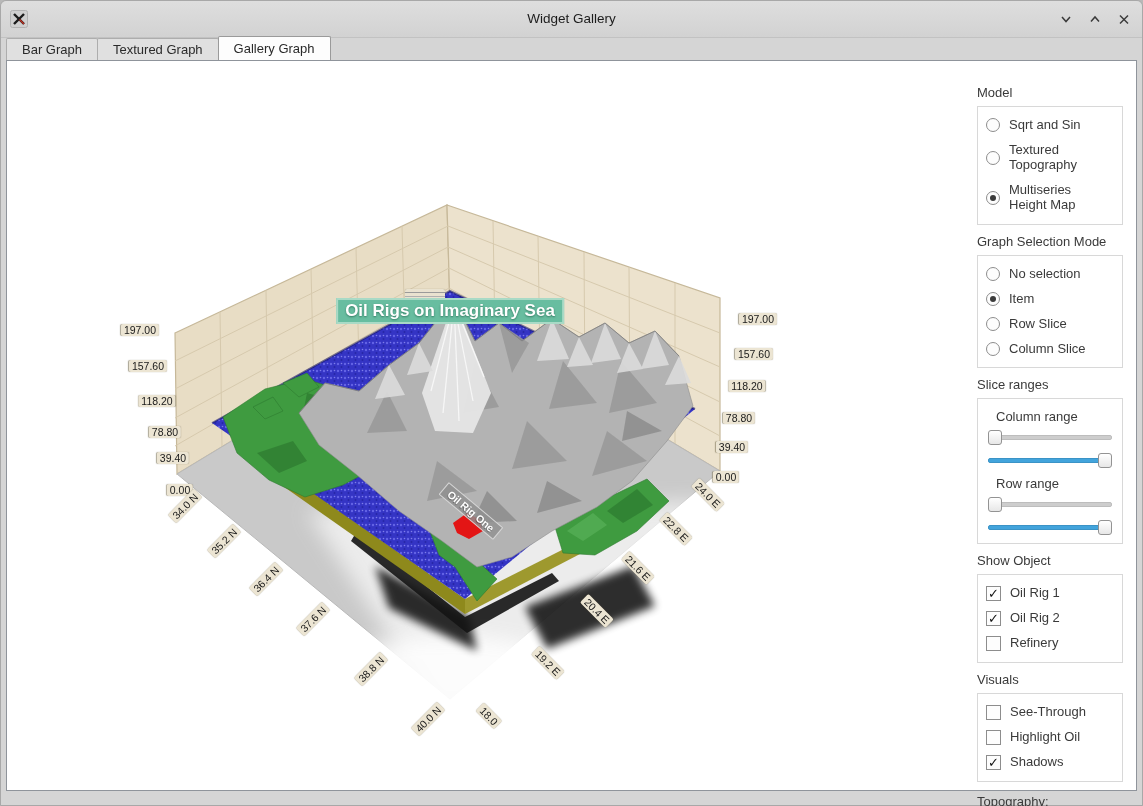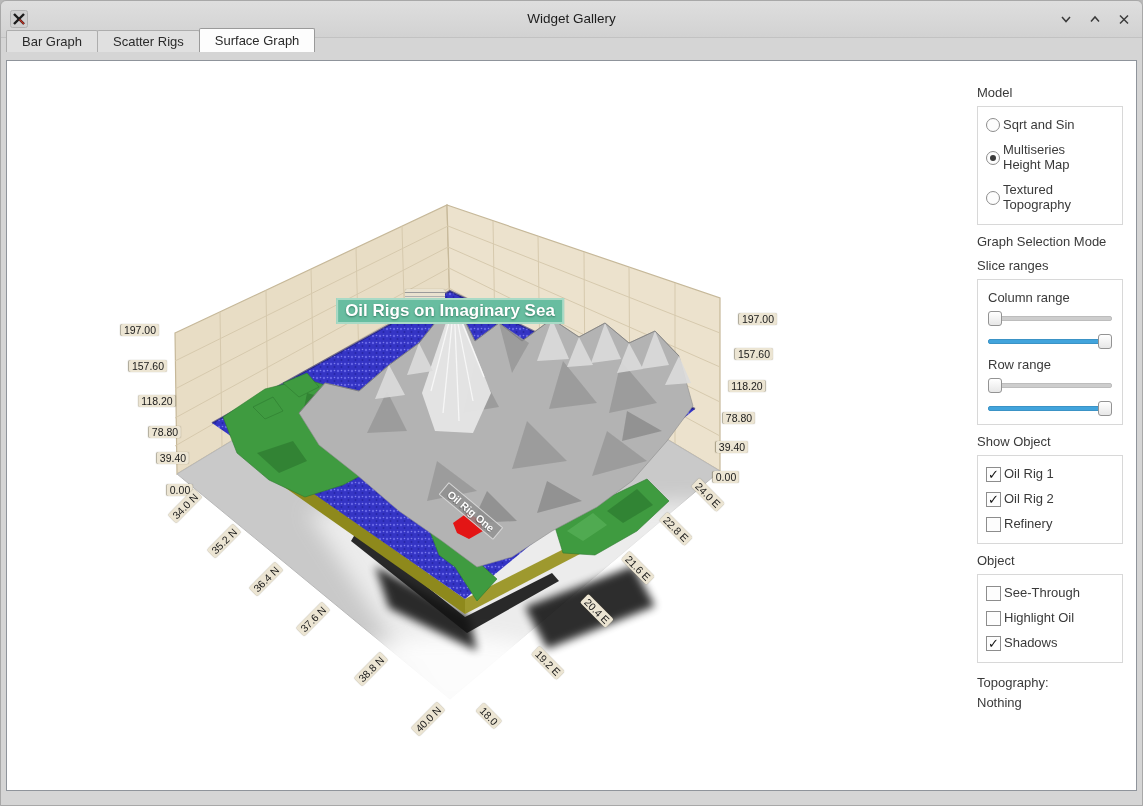--- a/index.html
+++ b/index.html
@@ -8,21 +8,21 @@
     border-radius:6px 6px 0 0;box-sizing:border-box;}
   
   .titlebar{position:relative;height:36px;background:linear-gradient(#dedede,#d2d2d2);
     border-bottom:1px solid #c2c2c2;border-radius:6px 6px 0 0;padding-left:19px;}
   .app-icon{position:absolute;left:9px;top:9px;width:18px;height:18px;}
   .win-title{position:absolute;left:0;right:0;top:0;height:36px;line-height:36px;
     text-align:center;font-size:13.5px;color:#1c1c1c;}
   .win-controls{position:absolute;right:10px;top:10px;display:flex;gap:13px;}
   .win-btn{width:16px;height:16px;cursor:default;}
   
-  .tabbar{position:absolute;left:5px;top:28px;height:23px;display:flex;align-items:flex-end;z-index:3;}
+  .tabbar{position:absolute;left:5px;top:36px;height:23px;display:flex;align-items:flex-end;z-index:3;}
   .tab{height:21px;line-height:21px;padding:0 15px;font-size:13px;color:#2a2a2a;
     background:#e0e0e0;border:1px solid #adadad;border-bottom:none;margin-right:-1px;
     border-radius:2px 2px 0 0;}
   .tab.active{background:#fdfdfd;height:23px;line-height:23px;position:relative;z-index:4;
     border-color:#9a9a9a;}
   
   .pane{position:absolute;left:5px;top:59px;right:5px;bottom:14px;background:#ffffff;
     border:1px solid #8f949b;box-sizing:border-box;z-index:2;}
   .chart-area{position:absolute;left:0;top:0;bottom:0;width:956px;background:#fff;overflow:hidden;}
   .scene{position:absolute;left:0;top:0;}
@@ -41,30 +41,30 @@
   .item-label{position:absolute;left:464px;top:450px;transform:translate(-50%,-50%) rotate(40deg);
     background:rgba(145,145,145,.82);border:1px solid rgba(225,225,225,.85);color:#fff;
     font-size:10.5px;font-weight:bold;padding:1px 6px;white-space:nowrap;border-radius:1px;
     text-shadow:0 1px 1px rgba(0,0,0,.4);}
   
   .side-panel{position:absolute;left:961px;top:0;right:0;bottom:0;background:#fff;
     padding:22px 0 0 9px;box-sizing:border-box;font-size:13px;color:#3a3a3a;}
   .group-title{margin:9px 0 6px 0;}
   .group-box{width:146px;border:1px solid #d8d8d8;background:#fff;box-sizing:border-box;
     padding:6px 8px;}
-  .opt-row{display:flex;align-items:center;gap:3px;padding:5px 0;cursor:default;}
+  .opt-row{display:flex;align-items:center;gap:9px;padding:5px 0;cursor:default;}
   .radio{flex:0 0 auto;width:14px;height:14px;border:1px solid #8d8d8d;border-radius:50%;
     background:#fdfdfd;position:relative;box-sizing:border-box;}
   .radio.checked::after{content:'';position:absolute;left:3px;top:3px;width:6px;height:6px;
     border-radius:50%;background:#3b3b3b;}
   .checkbox{flex:0 0 auto;width:15px;height:15px;border:1px solid #8d8d8d;background:#fdfdfd;
     box-sizing:border-box;text-align:center;line-height:13px;font-size:13px;font-weight:bold;color:#101010;}
   .opt-label{line-height:1.15;}
   
-  .slider-label{margin:4px 0 6px 2px;}
+  .slider-label{margin:4px 0 6px 10px;}
   .slider{position:relative;height:15px;margin:0 2px 8px 2px;}
   .groove{position:absolute;left:0;right:0;top:5px;height:5px;border-radius:2px;
     background:#cdcdcd;border:1px solid #bdbdbd;box-sizing:border-box;}
   .groove.blue{background:#42a4dc;border-color:#3b93c6;}
   .handle{position:absolute;top:0;width:14px;height:15px;background:linear-gradient(#ffffff,#e7e7e7);
     border:1px solid #939393;border-radius:3px;box-sizing:border-box;}
   .handle.left{left:0;} .handle.right{right:0;}
   .selection-block{margin-top:10px;line-height:1.6;}
 </style>
 </head>
@@ -89,22 +89,22 @@
       </svg>
       <svg class="win-btn" viewBox="0 0 16 16">
         <line x1="4" y1="4.5" x2="12" y2="12.5" stroke="#3a3a3a" stroke-width="1.5"></line>
         <line x1="12" y1="4.5" x2="4" y2="12.5" stroke="#3a3a3a" stroke-width="1.5"></line>
       </svg>
     </div>
   </div>
 
   <div class="tabbar">
     <div class="tab">Bar Graph</div>
-    <div class="tab">Scatter Rigs</div>
-    <div class="tab active">Surface Graph</div>
+    <div class="tab">Textured Graph</div>
+    <div class="tab active">Gallery Graph</div>
   </div>
 
   <div class="pane">
 
     <div class="chart-area">
       <svg class="scene" width="956" height="726" viewBox="0 0 956 726">
         <defs>
           <pattern id="sea" width="7" height="7" patternUnits="userSpaceOnUse">
             <rect width="7" height="7" fill="#3434c4"></rect>
             <circle cx="2" cy="2" r="1.2" fill="#6262e6"></circle>
@@ -263,30 +263,48 @@
 
     <div class="side-panel">
 
       <div class="group-title" style="margin-top:2px">Model</div>
       <div class="group-box">
         <div class="opt-row">
           <span class="radio"></span>
           <span class="opt-label">Sqrt and Sin</span>
         </div>
         <div class="opt-row">
+          <span class="radio"></span>
+          <span class="opt-label" style="width:92px">Textured Topography</span>
+        </div>
+        <div class="opt-row">
           <span class="radio checked"></span>
           <span class="opt-label" style="width:92px">Multiseries Height Map</span>
         </div>
-        <div class="opt-row">
-          <span class="radio"></span>
-          <span class="opt-label" style="width:92px">Textured Topography</span>
-        </div>
       </div>
 
       <div class="group-title">Graph Selection Mode</div>
+      <div class="group-box">
+        <div class="opt-row">
+          <span class="radio"></span>
+          <span class="opt-label">No selection</span>
+        </div>
+        <div class="opt-row">
+          <span class="radio checked"></span>
+          <span class="opt-label">Item</span>
+        </div>
+        <div class="opt-row">
+          <span class="radio"></span>
+          <span class="opt-label">Row Slice</span>
+        </div>
+        <div class="opt-row">
+          <span class="radio"></span>
+          <span class="opt-label">Column Slice</span>
+        </div>
+      </div>
 
       <div class="group-title">Slice ranges</div>
       <div class="group-box">
         <div class="slider-label">Column range</div>
         <div class="slider">
           <div class="groove"></div>
           <div class="handle left"></div>
         </div>
         <div class="slider">
           <div class="groove blue"></div>
@@ -312,21 +330,21 @@
         <div class="opt-row">
           <span class="checkbox">✓</span>
           <span class="opt-label">Oil Rig 2</span>
         </div>
         <div class="opt-row">
           <span class="checkbox"></span>
           <span class="opt-label">Refinery</span>
         </div>
       </div>
 
-      <div class="group-title">Object</div>
+      <div class="group-title">Visuals</div>
       <div class="group-box">
         <div class="opt-row">
           <span class="checkbox"></span>
           <span class="opt-label">See-Through</span>
         </div>
         <div class="opt-row">
           <span class="checkbox"></span>
           <span class="opt-label">Highlight Oil</span>
         </div>
         <div class="opt-row">

